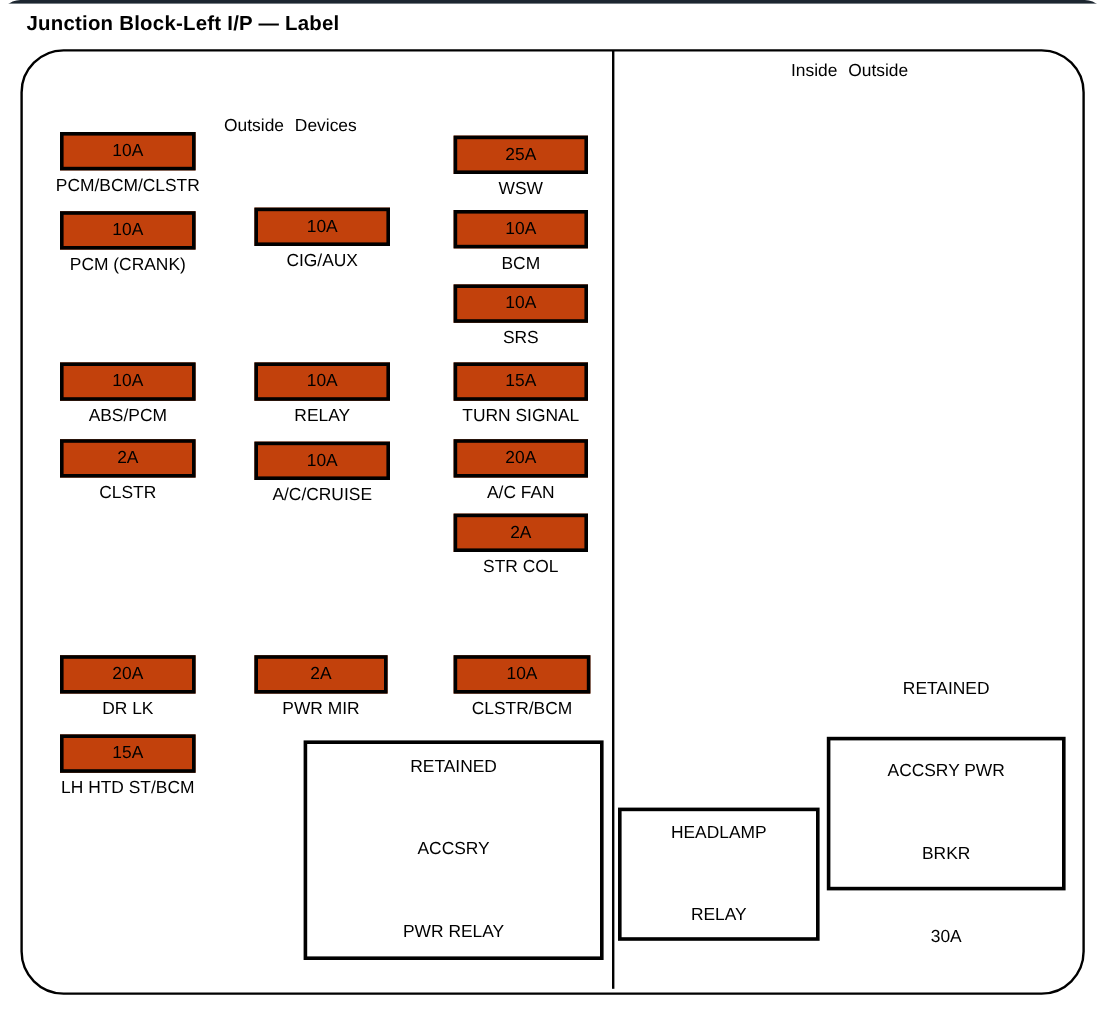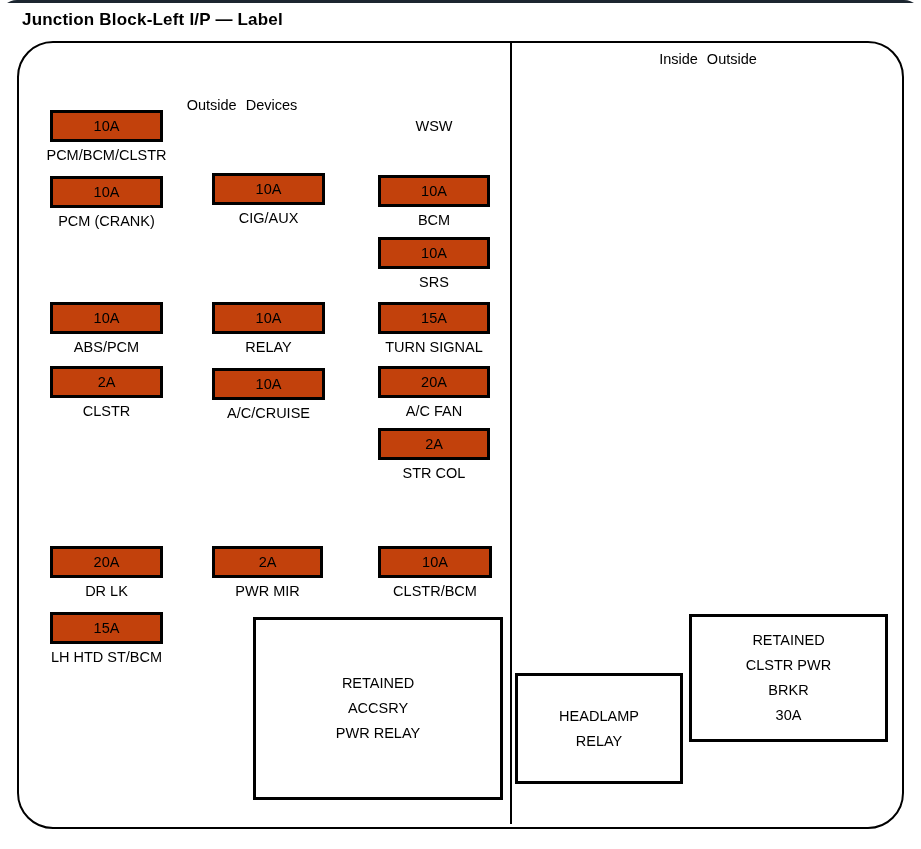--- a/index.html
+++ b/index.html
@@ -78,20 +78,21 @@
     position: absolute;
     border: 3px solid #000;
     background: #fff;
     display: flex;
     flex-direction: column;
     align-items: center;
     justify-content: center;
     font-size: 14.5px;
     line-height: 25px;
     text-align: center;
+    gap: 44px;
   }
 </style>
 </head>
 <body>
 
 <div class="screen">
 
   <div class="top-bar"></div>
 
   <div class="page-title">Junction Block-Left I/P — Label</div>
@@ -138,20 +139,21 @@
   <div class="fuse" style="left:212px; top:368px; width:113px;">
     <div class="fuse-box">10A</div>
     <div class="fuse-label">A/C/CRUISE</div>
   </div>
   <div class="fuse" style="left:212px; top:546px; width:111px;">
     <div class="fuse-box">2A</div>
     <div class="fuse-label">PWR MIR</div>
   </div>
 
   <div class="fuse" style="left:378px; top:113px; width:112px;">
+    <div class="fuse-box">25A</div>
     <div class="fuse-label">WSW</div>
   </div>
   <div class="fuse" style="left:378px; top:175px; width:112px;">
     <div class="fuse-box">10A</div>
     <div class="fuse-label">BCM</div>
   </div>
   <div class="fuse" style="left:378px; top:237px; width:112px;">
     <div class="fuse-box">10A</div>
     <div class="fuse-label">SRS</div>
   </div>
@@ -178,18 +180,18 @@
     <div>PWR RELAY</div>
   </div>
 
   <div class="relay" style="left:515px; top:673px; width:162px; height:105px;">
     <div>HEADLAMP</div>
     <div>RELAY</div>
   </div>
 
   <div class="relay" style="left:689px; top:614px; width:193px; height:122px;">
     <div>RETAINED</div>
-    <div>CLSTR PWR</div>
+    <div>ACCSRY PWR</div>
     <div>BRKR</div>
     <div>30A</div>
   </div>
 
 </div>
 
 </body></html>

